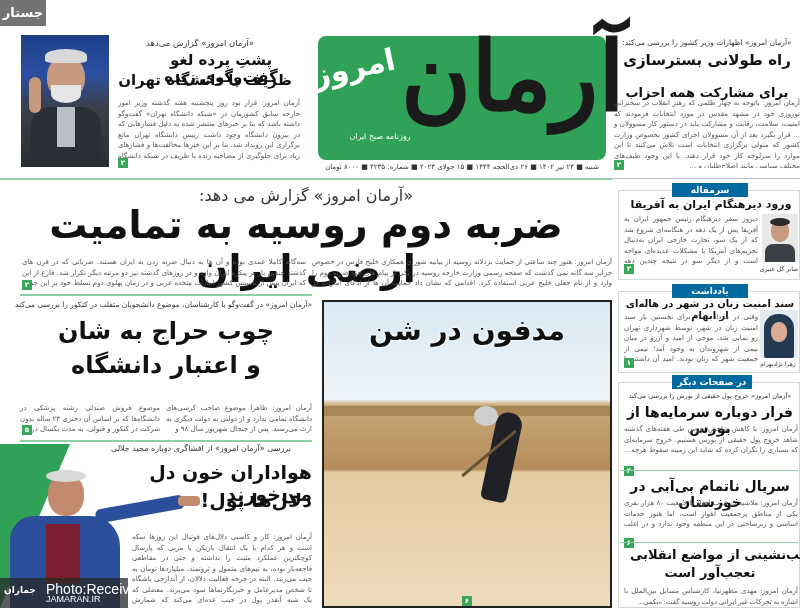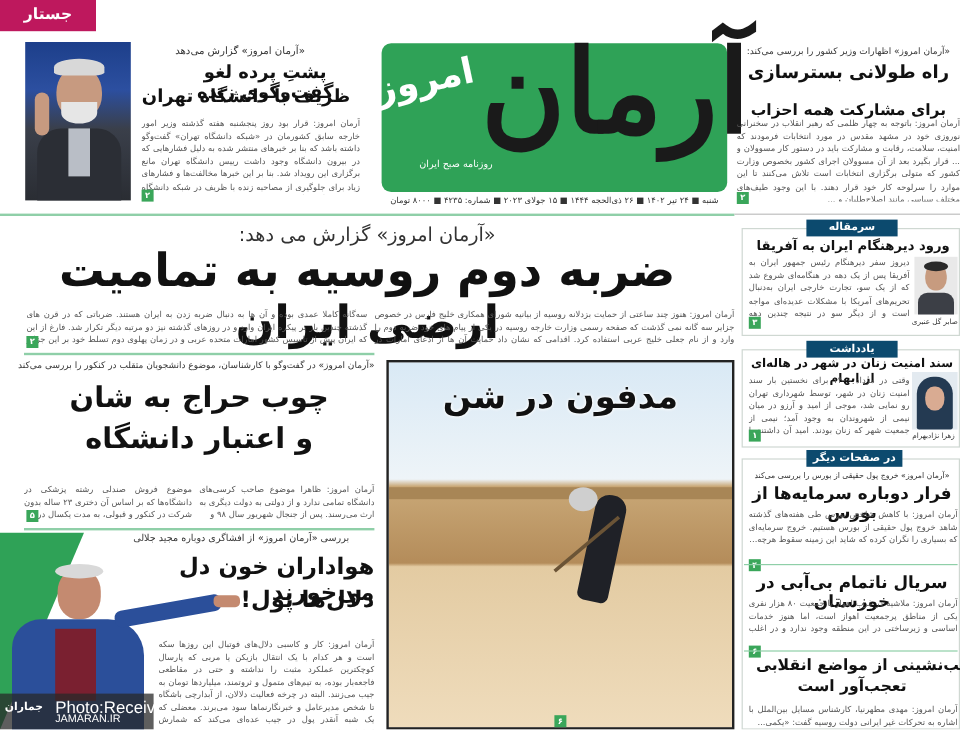--- a/index.html
+++ b/index.html
@@ -4,27 +4,27 @@
 <style>
   * { box-sizing: border-box; margin: 0; padding: 0; }
   html, body { width: 800px; height: 608px; overflow: hidden; background: #ffffff; }
   body { font-family: "DejaVu Sans", sans-serif; color: #1a1a1a; position: relative; direction: rtl; }
   .abs { position: absolute; }
   .kicker { font-size: 8.5px; color: #333; text-align: center; white-space: nowrap; }
   .hl { font-weight: bold; color: #111; text-align: center; line-height: 1.15; }
   .body { font-size: 7px; line-height: 10.5px; color: #555; text-align: justify; overflow: hidden; }
   .pg { display: inline-block; width: 10px; height: 10px; background: #3aa65a; color: #fff; font-size: 7px; line-height: 10px; text-align: center; font-weight: bold; }
   .rule { position: absolute; height: 2px; background: #8fcfa8; }
-  .sec-tag { position: absolute; background: #0c4a6e; color: #fff; font-size: 9px; font-weight: bold; text-align: center; height: 14px; line-height: 14px; }
+  .sec-tag { position: absolute; background: #0369a1; color: #fff; font-size: 9px; font-weight: bold; text-align: center; height: 14px; line-height: 14px; }
   .box { position: absolute; border: 1px solid #cfd8d2; }
 </style>
 </head>
 <body>
 
-<div class="abs" style="left:0;top:0;width:80px;height:26px;background:#be185d;color:#fff;font-weight:bold;font-size:13px;text-align:center;line-height:26px;">
+<div class="abs" style="left:0;top:0;width:46px;height:26px;background:#737373;color:#fff;font-weight:bold;font-size:13px;text-align:center;line-height:26px;">
   <span>جستار</span>
 </div>
 
 <div class="abs" style="left:21px;top:35px;width:88px;height:132px;background:linear-gradient(180deg,#1d3f8a 0%,#2c4fa0 30%,#3a3f4a 55%,#2a2d33 100%);">
   <div style="position:absolute;left:26px;top:20px;width:38px;height:44px;border-radius:50% 50% 45% 45%;background:#c79a80;"></div>
   <div style="position:absolute;left:24px;top:14px;width:42px;height:14px;border-radius:50% 50% 20% 20%;background:#d8d8d8;"></div>
   <div style="position:absolute;left:30px;top:50px;width:30px;height:18px;border-radius:0 0 50% 50%;background:#e6e6e6;"></div>
   <div style="position:absolute;left:10px;top:72px;width:70px;height:60px;background:#2b2e35;border-radius:20px 20px 0 0;"></div>
   <div style="position:absolute;left:36px;top:72px;width:18px;height:40px;background:#b9bec6;"></div>
   <div style="position:absolute;left:8px;top:42px;width:12px;height:36px;background:#c79a80;border-radius:6px;"></div>
@@ -134,13 +134,13 @@
 <span class="abs pg" style="left:624px;top:466px;">۴</span>
 <div class="rule" style="left:620px;top:470px;width:178px;height:1px;background:#8fcfa8;"></div>
 
 <div class="abs hl" style="left:620px;top:478px;width:180px;font-size:14px;">سریال ناتمام بی‌آبی در خوزستان</div>
 <div class="abs body" style="left:624px;top:498px;width:174px;height:32px;">آرمان امروز: ملاشیه در غرب اهواز با جمعیت ۸۰ هزار نفری یکی از مناطق پرجمعیت اهواز است، اما هنوز خدمات اساسی و زیرساختی در این منطقه وجود ندارد و در اغلب خیابان‌ها...</div>
 <span class="abs pg" style="left:624px;top:538px;">۶</span>
 <div class="rule" style="left:620px;top:542px;width:178px;height:1px;background:#8fcfa8;"></div>
 
 <div class="abs hl" style="left:620px;top:548px;width:208px;font-size:13px;">عقب‌نشینی از مواضع انقلابی</div>
 <div class="abs hl" style="left:620px;top:566px;width:180px;font-size:13px;">تعجب‌آور است</div>
-<div class="abs body" style="left:624px;top:586px;width:174px;height:22px;">آرمان امروز: مهدی مطهرنیا، کارشناس مسایل بین‌الملل با اشاره به تحرکات غیر ایرانی دولت روسیه گفت: «یکمی...</div>
+<div class="abs body" style="left:624px;top:586px;width:174px;height:22px;font-family:Liberation Serif, serif;">آرمان امروز: مهدی مطهرنیا، کارشناس مسایل بین‌الملل با اشاره به تحرکات غیر ایرانی دولت روسیه گفت: «یکمی...</div>
 
 </body></html>

